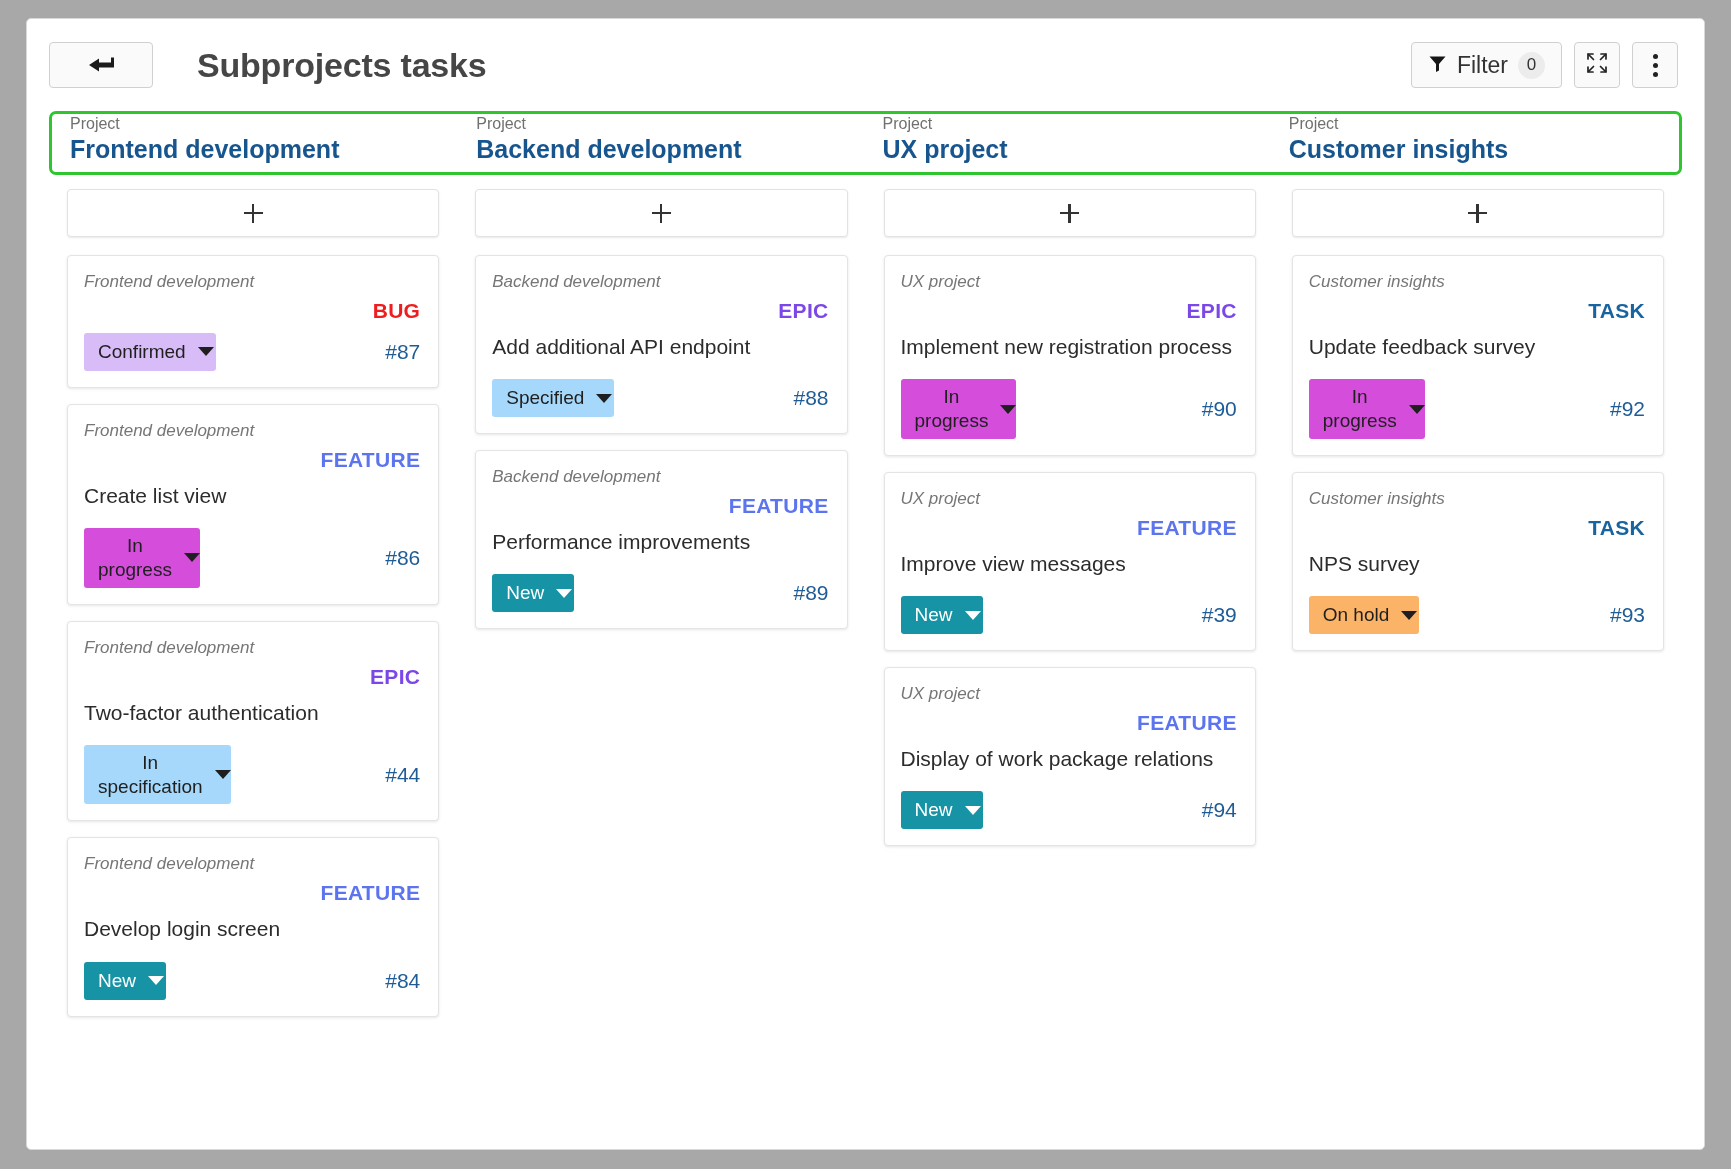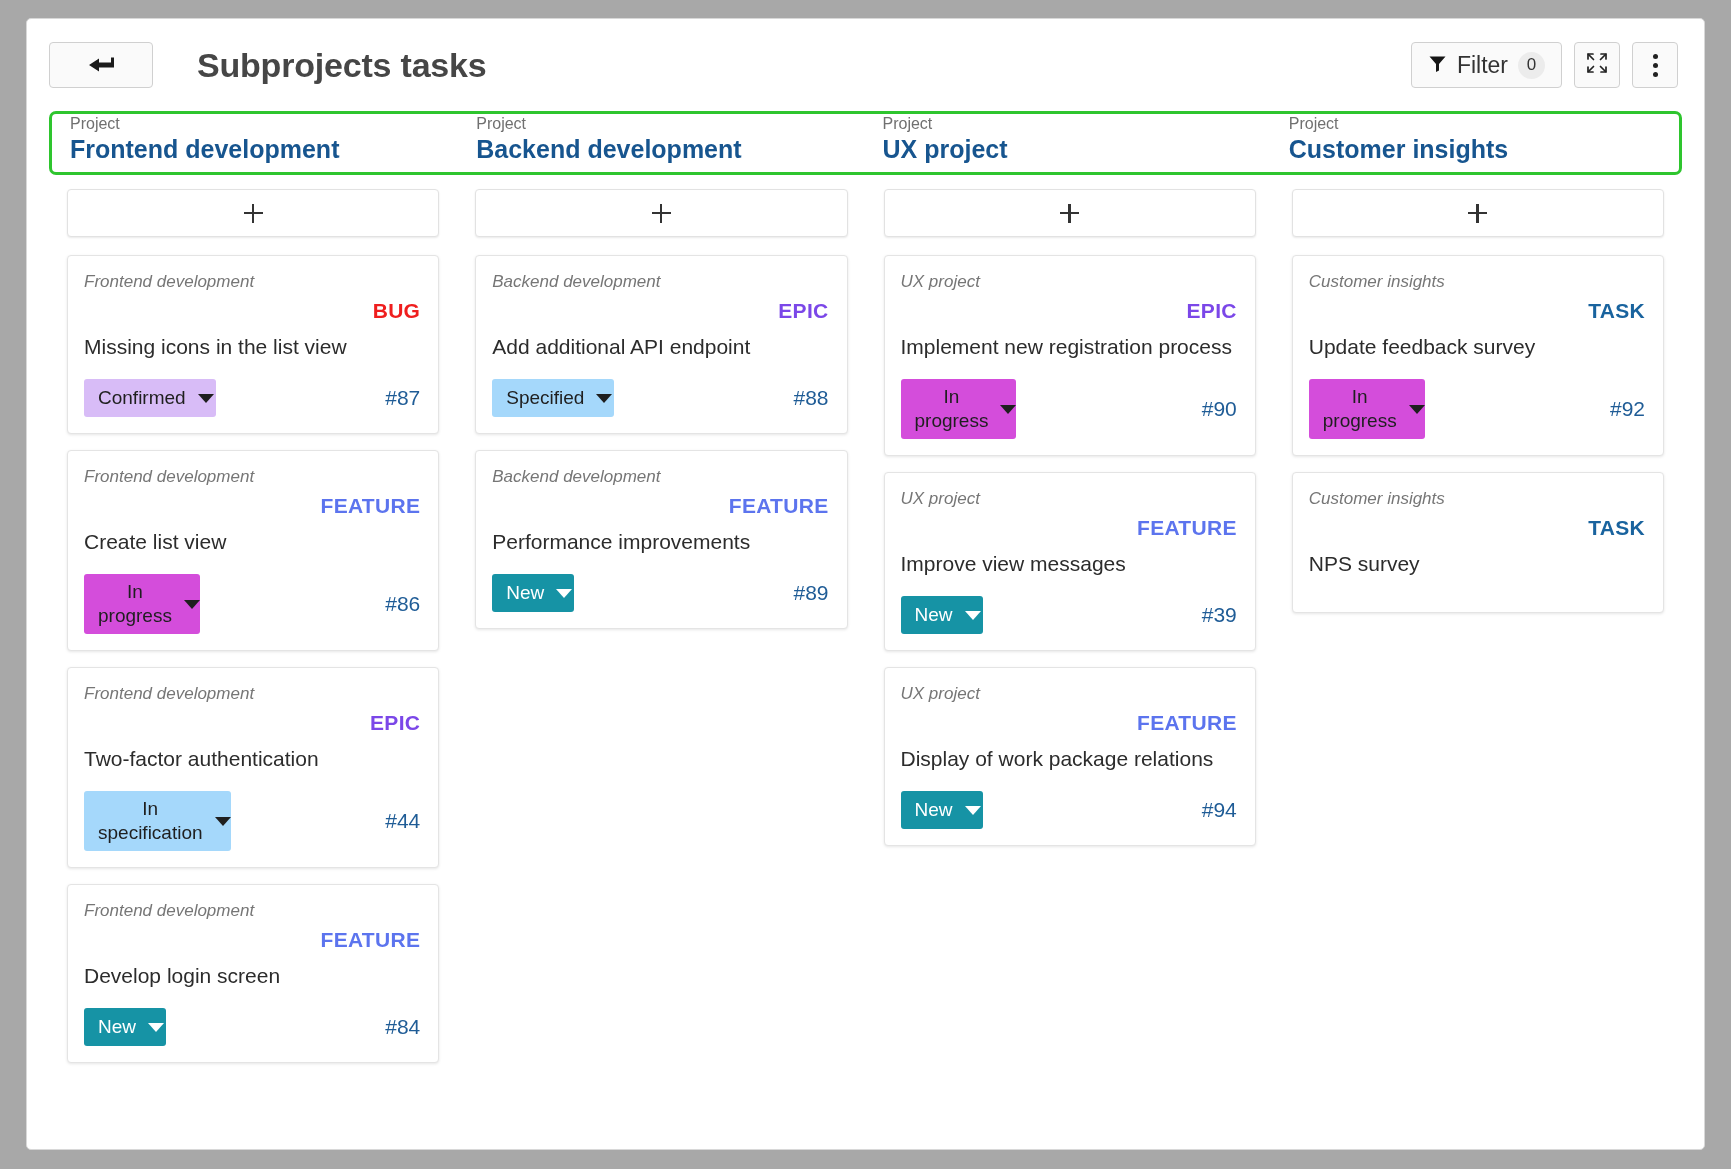--- a/index.html
+++ b/index.html
@@ -255,21 +255,20 @@
         </div>
       </div>
     <div class="columns" id="columns">
         <div class="column">
           <div class="add-card">
             <span class="plus"></span>
           </div>
           <div class="card">
             <div class="card-project">Frontend development</div>
             <div class="card-type" style="color: rgb(239, 30, 30);">BUG</div>
-            <div class="card-subject">Missing icons in the list view</div>
             <div class="card-footer">
               <div class="status" style="background: rgb(216, 188, 247); color: rgb(31, 31, 31);">
                 <span class="stxt">Confirmed</span>
                 <span class="caret"></span>
               </div>
               <div class="card-id">#87</div>
             </div>
           </div>
           <div class="card">
             <div class="card-project">Frontend development</div>
@@ -395,18 +394,25 @@
 progress</span>
                 <span class="caret"></span>
               </div>
               <div class="card-id">#92</div>
             </div>
           </div>
           <div class="card">
             <div class="card-project">Customer insights</div>
             <div class="card-type" style="color: rgb(25, 99, 158);">TASK</div>
             <div class="card-subject">NPS survey</div>
+            <div class="card-footer">
+              <div class="status" style="background: rgb(251, 179, 103); color: rgb(31, 31, 31);">
+                <span class="stxt">On hold</span>
+                <span class="caret"></span>
+              </div>
+              <div class="card-id">#93</div>
+            </div>
           </div>
         </div>
       </div>
   </div>
 
 </div>
 
 </body></html>

